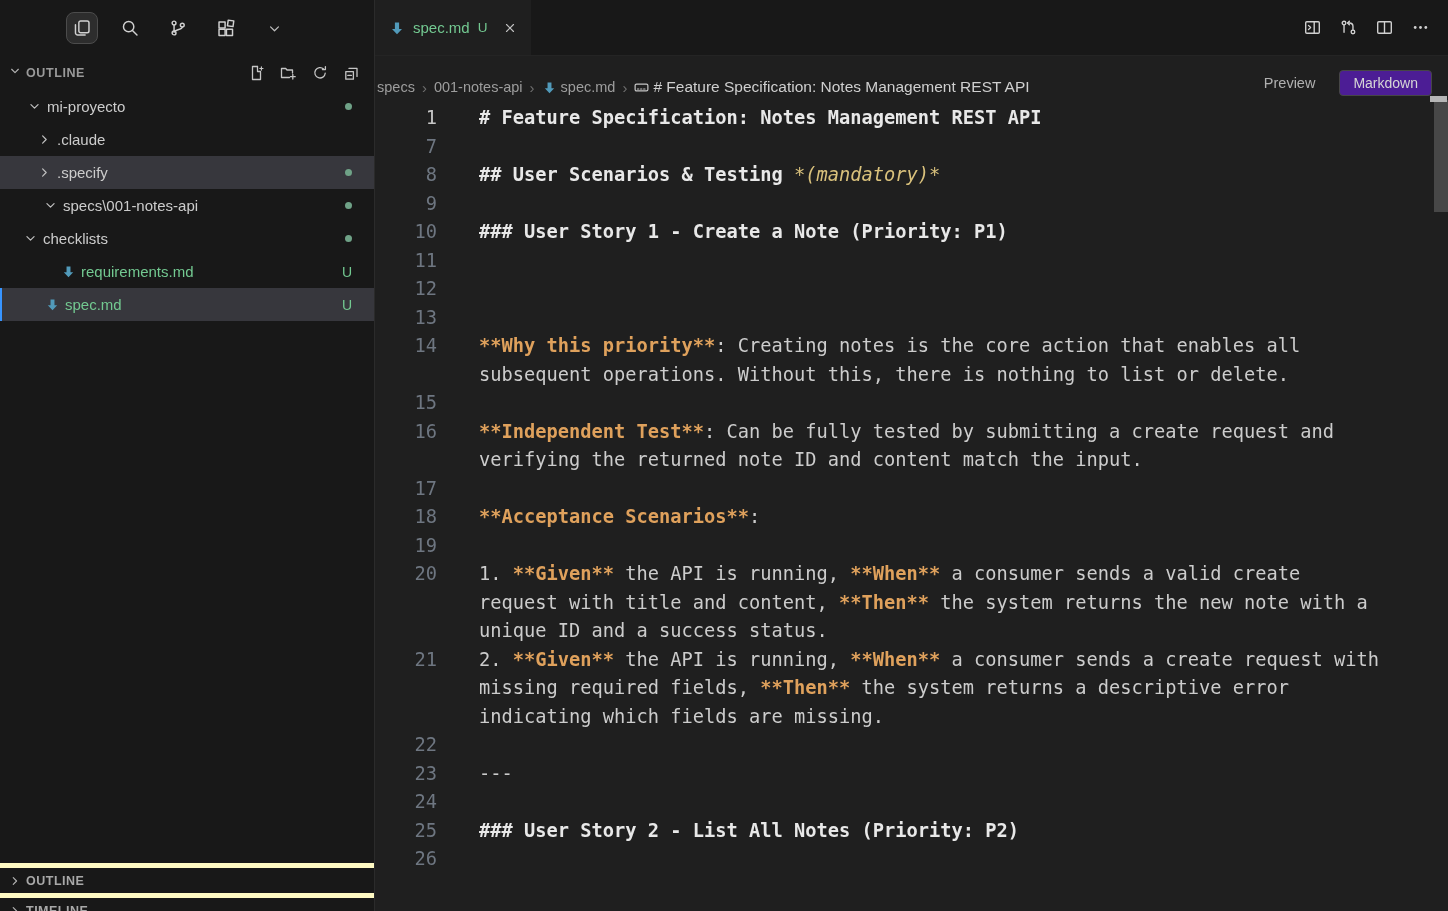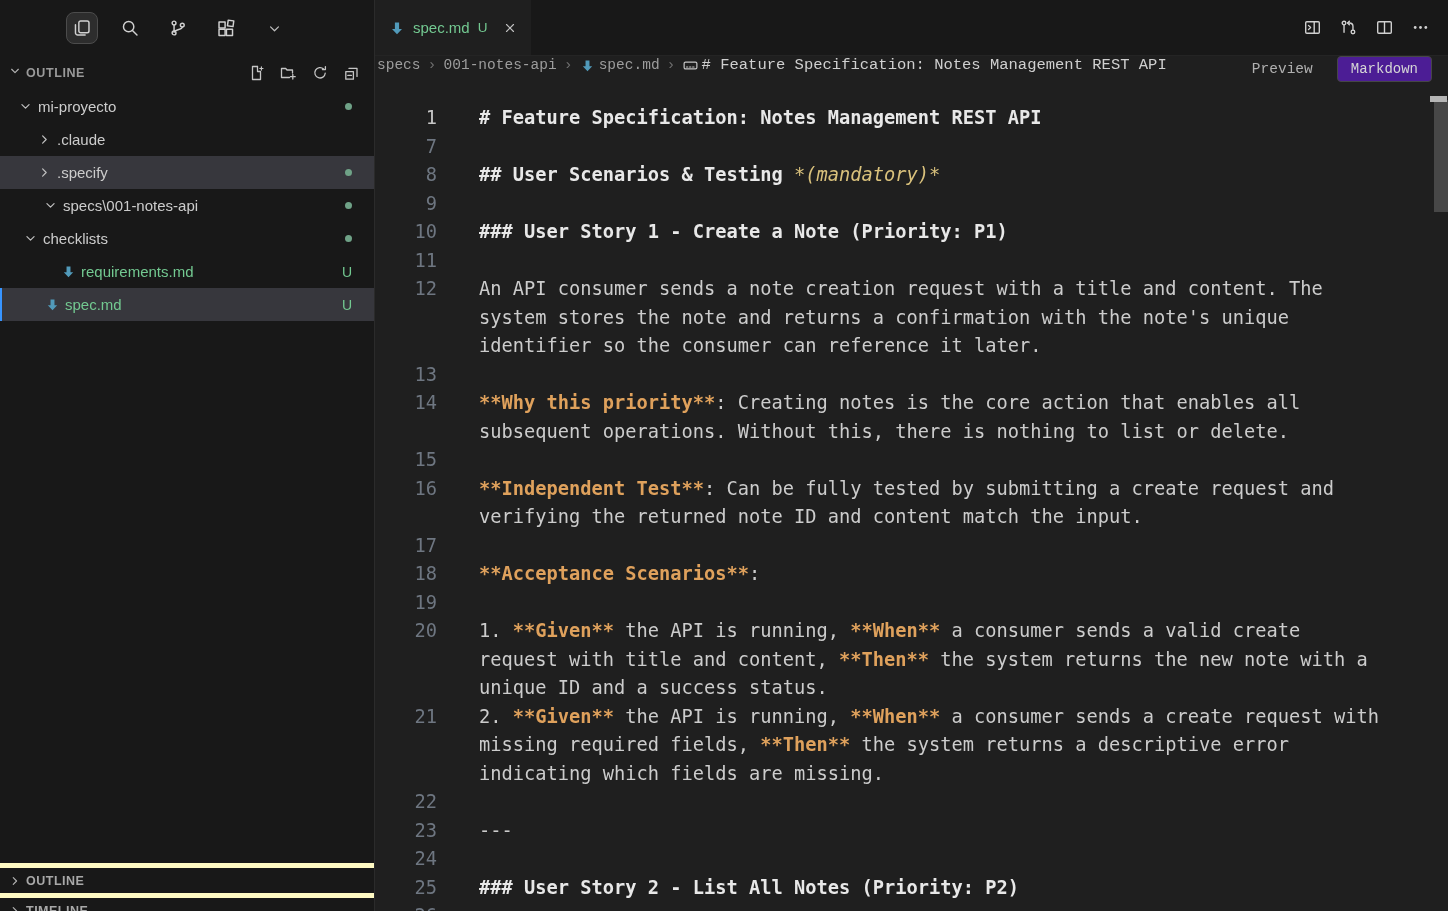--- a/index.html
+++ b/index.html
@@ -49,22 +49,22 @@
     font-size:15px; cursor:pointer; }
   .tab .ticon{ display:flex; color:var(--file_icon); }
   .tab .ticon svg{ width:16px; height:16px; }
   .tab-label{ color:var(--untracked); }
   .tab-badge{ color:var(--untracked); font-size:13.5px; }
   .tab-close{ margin-left:8px; color:#c0c0c0; display:flex; }
   .tab-close svg{ width:14px; height:14px; }
   .tab-actions{ margin-left:auto; display:flex; align-items:center; gap:12px; padding-right:16px; color:#d0d0d0;}
   .eaction{ width:24px; height:24px; display:flex; align-items:center; justify-content:center; cursor:pointer;}
   .eaction svg{ width:17px; height:17px; }
-  .breadcrumbs{ height:40px; display:flex; align-items:flex-start; background:#1f1f1f;
-    padding:0 16px 0 2px; font-size:14.5px; color:#9d9d9d; white-space:nowrap; flex:none;font-family:Liberation Mono, monospace;}
+  .breadcrumbs{ height:40px; display:flex; align-items:flex-end; background:#1f1f1f;
+    padding:0 16px 0 2px; font-size:14.5px; color:#9d9d9d; white-space:nowrap; flex:none;}
   .crumbs{ display:flex; align-items:center; overflow:hidden; }
   .crumb{ cursor:pointer; }
   .crumb-sep{ margin:0 7px; color:#6f6f6f; font-size:15px; }
   .crumb-icon{ display:flex; margin-right:4px; color:var(--file_icon); }
   .crumb-icon svg{ width:15px; height:15px; }
   .crumb-icon.sym{ color:#c5c5c5; }
   .crumb.last{ color:#cfcfcf; font-size:15.5px; }
   .mode{ margin-left:auto; display:flex; align-items:center; gap:24px; flex:none;}
   .preview-label{ color:#b0b0b0; font-size:14.5px; cursor:pointer; }
   .markdown-btn{ background:#4c1d95; border:1px solid #464646; border-radius:4px; color:#d6d6d6;
@@ -154,21 +154,21 @@
             <svg viewBox="0 0 16 16" fill="none" stroke="currentColor" stroke-width="1.3" stroke-linecap="round" stroke-linejoin="round">
               <rect x="1.8" y="6.6" width="7.6" height="7.6"></rect>
               <path d="M3.8 10.4h3.6"></path>
               <path d="M5 3.4h8v8"></path>
             </svg>
           </div>
         </div>
     </div>
 
     <div class="tree" id="tree">
-        <div class="trow" style="padding-left: 15px;">
+        <div class="trow" style="padding-left: 24px;">
           <span class="twist">
             <svg viewBox="0 0 16 16" fill="none" stroke="currentColor" stroke-width="1.3" stroke-linecap="round" stroke-linejoin="round">
               <path d="M4.2 6 8 9.8 11.8 6"></path>
             </svg>
           </span>
           <span class="tlabel">mi-proyecto</span>
           <span class="badge dot"></span>
         </div>
         <div class="trow" style="padding-left: 34px;">
           <span class="twist">
@@ -342,21 +342,20 @@
         <div class="cline">
           <span class="ln">10</span>
           <div class="ctext"><span class="tk-h">### User Story 1 - Create a Note (Priority: P1)</span></div>
         </div>
         <div class="cline">
           <span class="ln">11</span>
           <div class="ctext"></div>
         </div>
         <div class="cline">
           <span class="ln">12</span>
-          <div class="ctext"><span class="tk-p">An API consumer sends a note creation request with a title and content. The system stores the note and returns a confirmation with the note's unique identifier so the consumer can reference it later.</span></div>
         </div>
         <div class="cline">
           <span class="ln">13</span>
           <div class="ctext"></div>
         </div>
         <div class="cline">
           <span class="ln">14</span>
           <div class="ctext"><span class="tk-b">**Why this priority**</span><span class="tk-p">: Creating notes is the core action that enables all subsequent operations. Without this, there is nothing to list or delete.</span></div>
         </div>
         <div class="cline">

